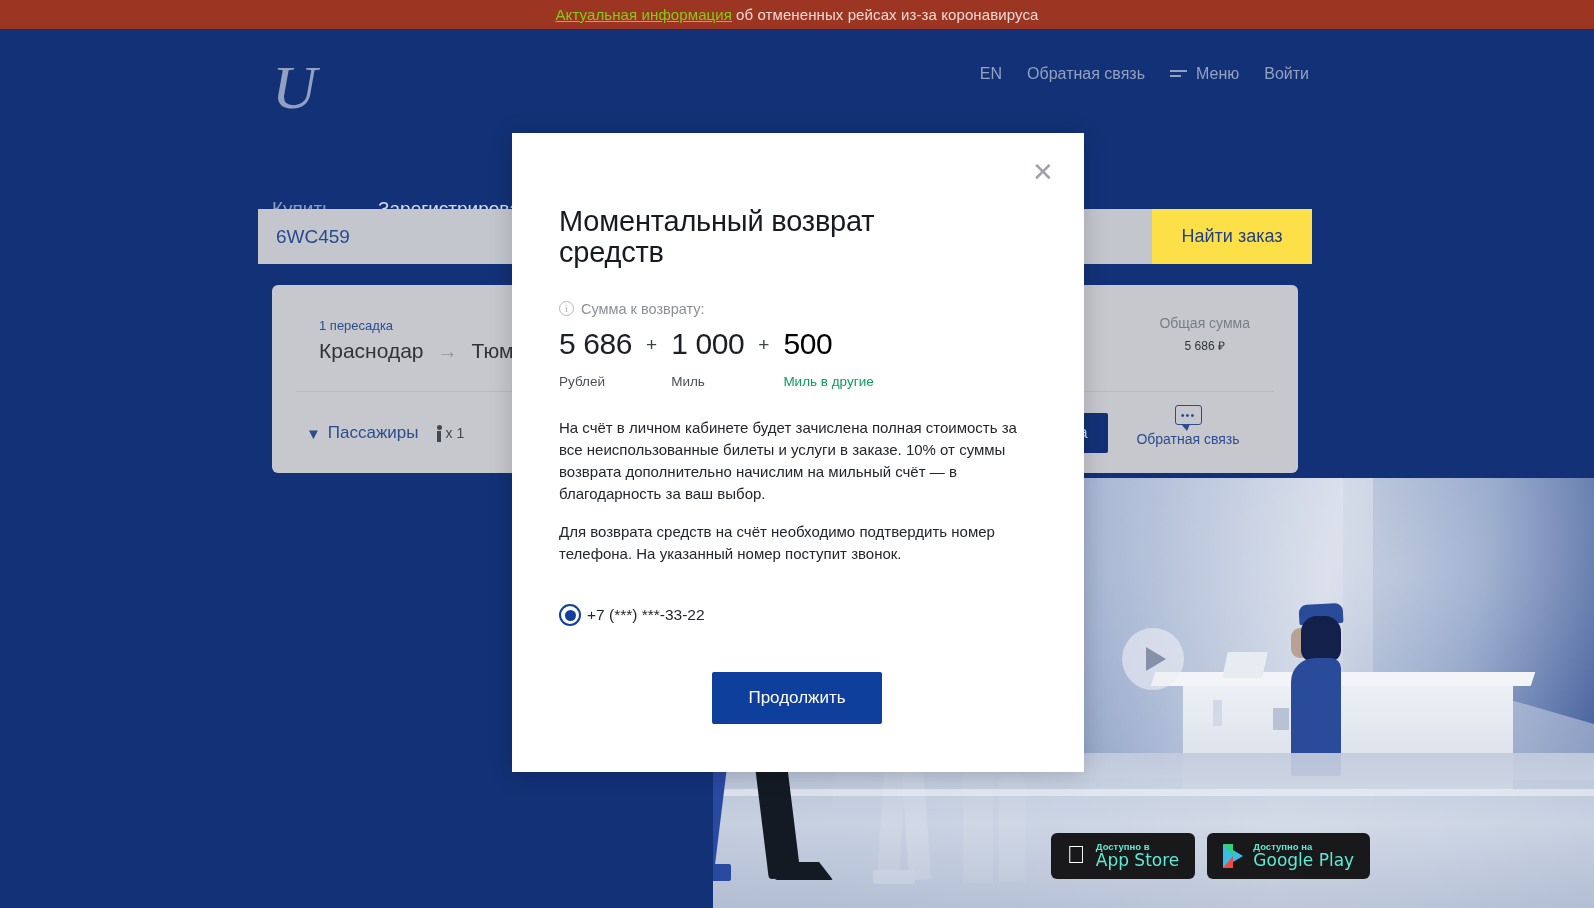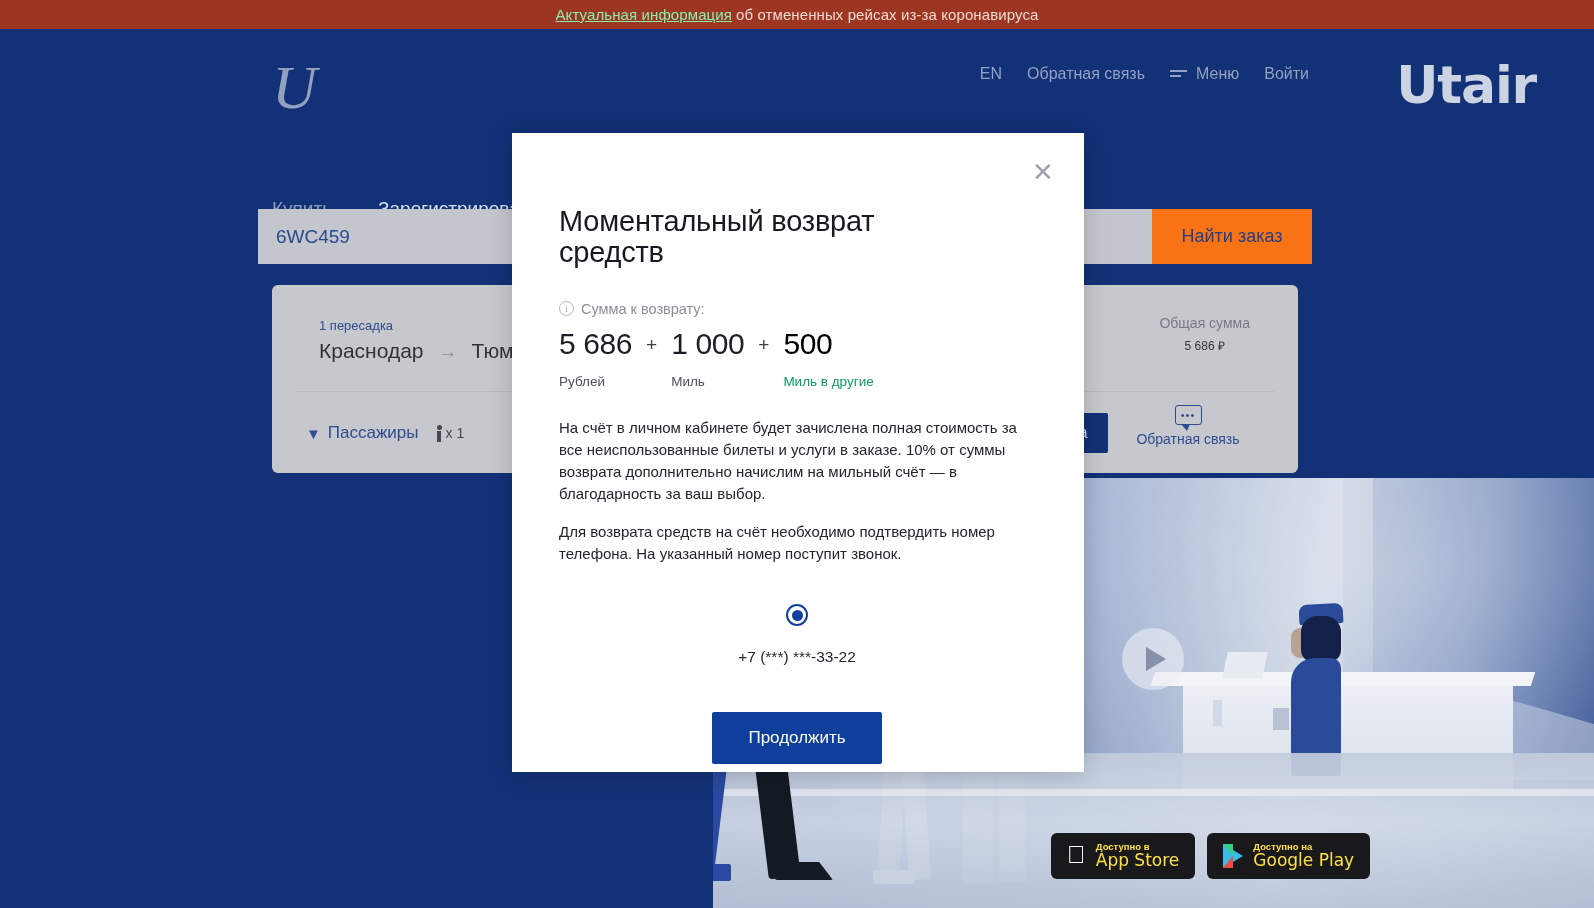--- a/index.html
+++ b/index.html
@@ -13,21 +13,21 @@
   .page { position: relative; width: 1594px; height: 908px; overflow: hidden; }
 
   
   .alert-banner {
     position: absolute; top: 0; left: 0;
     width: 1594px; height: 29px;
     background: #9d3523;
     display: flex; align-items: center; justify-content: center;
     color: #f2dcd7; font-size: 15px; letter-spacing: .1px;
   }
-  .alert-banner .lnk { color: #86efac; text-decoration: underline; }
+  .alert-banner .lnk { color: #84cc16; text-decoration: underline; }
   .alert-banner .rest { color: #efd9d3; margin-left: 4px; }
 
   
   .hero {
     position: absolute; top: 29px; left: 0;
     width: 1594px; height: 449px;
     background: #123177;
   }
 
   
@@ -76,21 +76,21 @@
     width: 1054px; height: 55px;
     display: flex;
   }
   .search-field {
     flex: 1; background: #c3c6cc;
     display: flex; align-items: center;
     padding-left: 18px;
   }
   .search-field .val { color: #2a4a8f; font-size: 19px; }
   .search-btn {
-    width: 160px; background: #f97316;
+    width: 160px; background: #fde047;
     display: flex; align-items: center; justify-content: center;
     color: #1f3f86; font-size: 18px;
   }
 
   
   .order-card {
     position: absolute; left: 272px; top: 285px;
     width: 1026px; height: 188px;
     background: #c6c8cd; border-radius: 6px;
   }
@@ -344,21 +344,21 @@
 
   
   .stores {
     position: absolute; left: 338px; top: 355px;
     display: flex; gap: 12px;
   }
   .store-badge {
     height: 46px; padding: 0 16px; border-radius: 6px;
     background: #19191c; display: flex; align-items: center; gap: 10px;
   }
-  .store-badge .txt { color: #fde047; line-height: 1.05; }
+  .store-badge .txt { color: #5eead4; line-height: 1.05; }
   .store-badge .small { font-size: 9.5px; font-weight: bold; display: block; }
   .store-badge .big { font-size: 17px; display: block; font-family: "DejaVu Sans", sans-serif; }
   .apple-glyph { font-size: 25px; color: #fff; line-height: 1; margin-top: -4px; }
   .gplay {
     width: 0; height: 0; position: relative;
     border-top: 12px solid transparent; border-bottom: 12px solid transparent;
     border-left: 20px solid #3bbbe8;
   }
   .gplay::before {
     content: ""; position: absolute; top: -12px; left: -20px;
@@ -414,23 +414,22 @@
   }
 
   .para {
     margin-top: 28px; font-size: 15px; line-height: 1.46;
     color: #22262d; max-width: 476px;
   }
   .para.p2 { margin-top: 23px; }
   .para.p3 { margin-top: 16px; }
 
   .radio-row {
-    display: flex; align-items: center; gap: 22px;
+    display: flex; align-items: center; gap: 6px;
     margin-top: 40px;
-    flex-direction: column;
   }
   .radio {
     width: 22px; height: 22px; border-radius: 50%;
     border: 2px solid #10409b;
     display: flex; align-items: center; justify-content: center;
     flex: none;
   }
   .radio .dot { width: 11px; height: 11px; border-radius: 50%; background: #10409b; }
   .radio-label { font-size: 15.5px; color: #22262d; }
 
@@ -463,21 +462,20 @@
       <span class="menu-group">
         <span class="burger">
             <i></i>
             <i></i>
           </span>
         <a href="#">Меню</a>
       </span>
       <a href="#">Войти</a>
     </div>
 
-    <div class="brand">Utair</div>
   </div>
 
   <div class="tabs">
     <div class="tab">Купить</div>
     <div class="tab active">Зарегистрироваться</div>
   </div>
 
   <div class="searchbar">
     <div class="search-field">
       <span class="val" placeholder="Номер заказа">6WC459</span>

